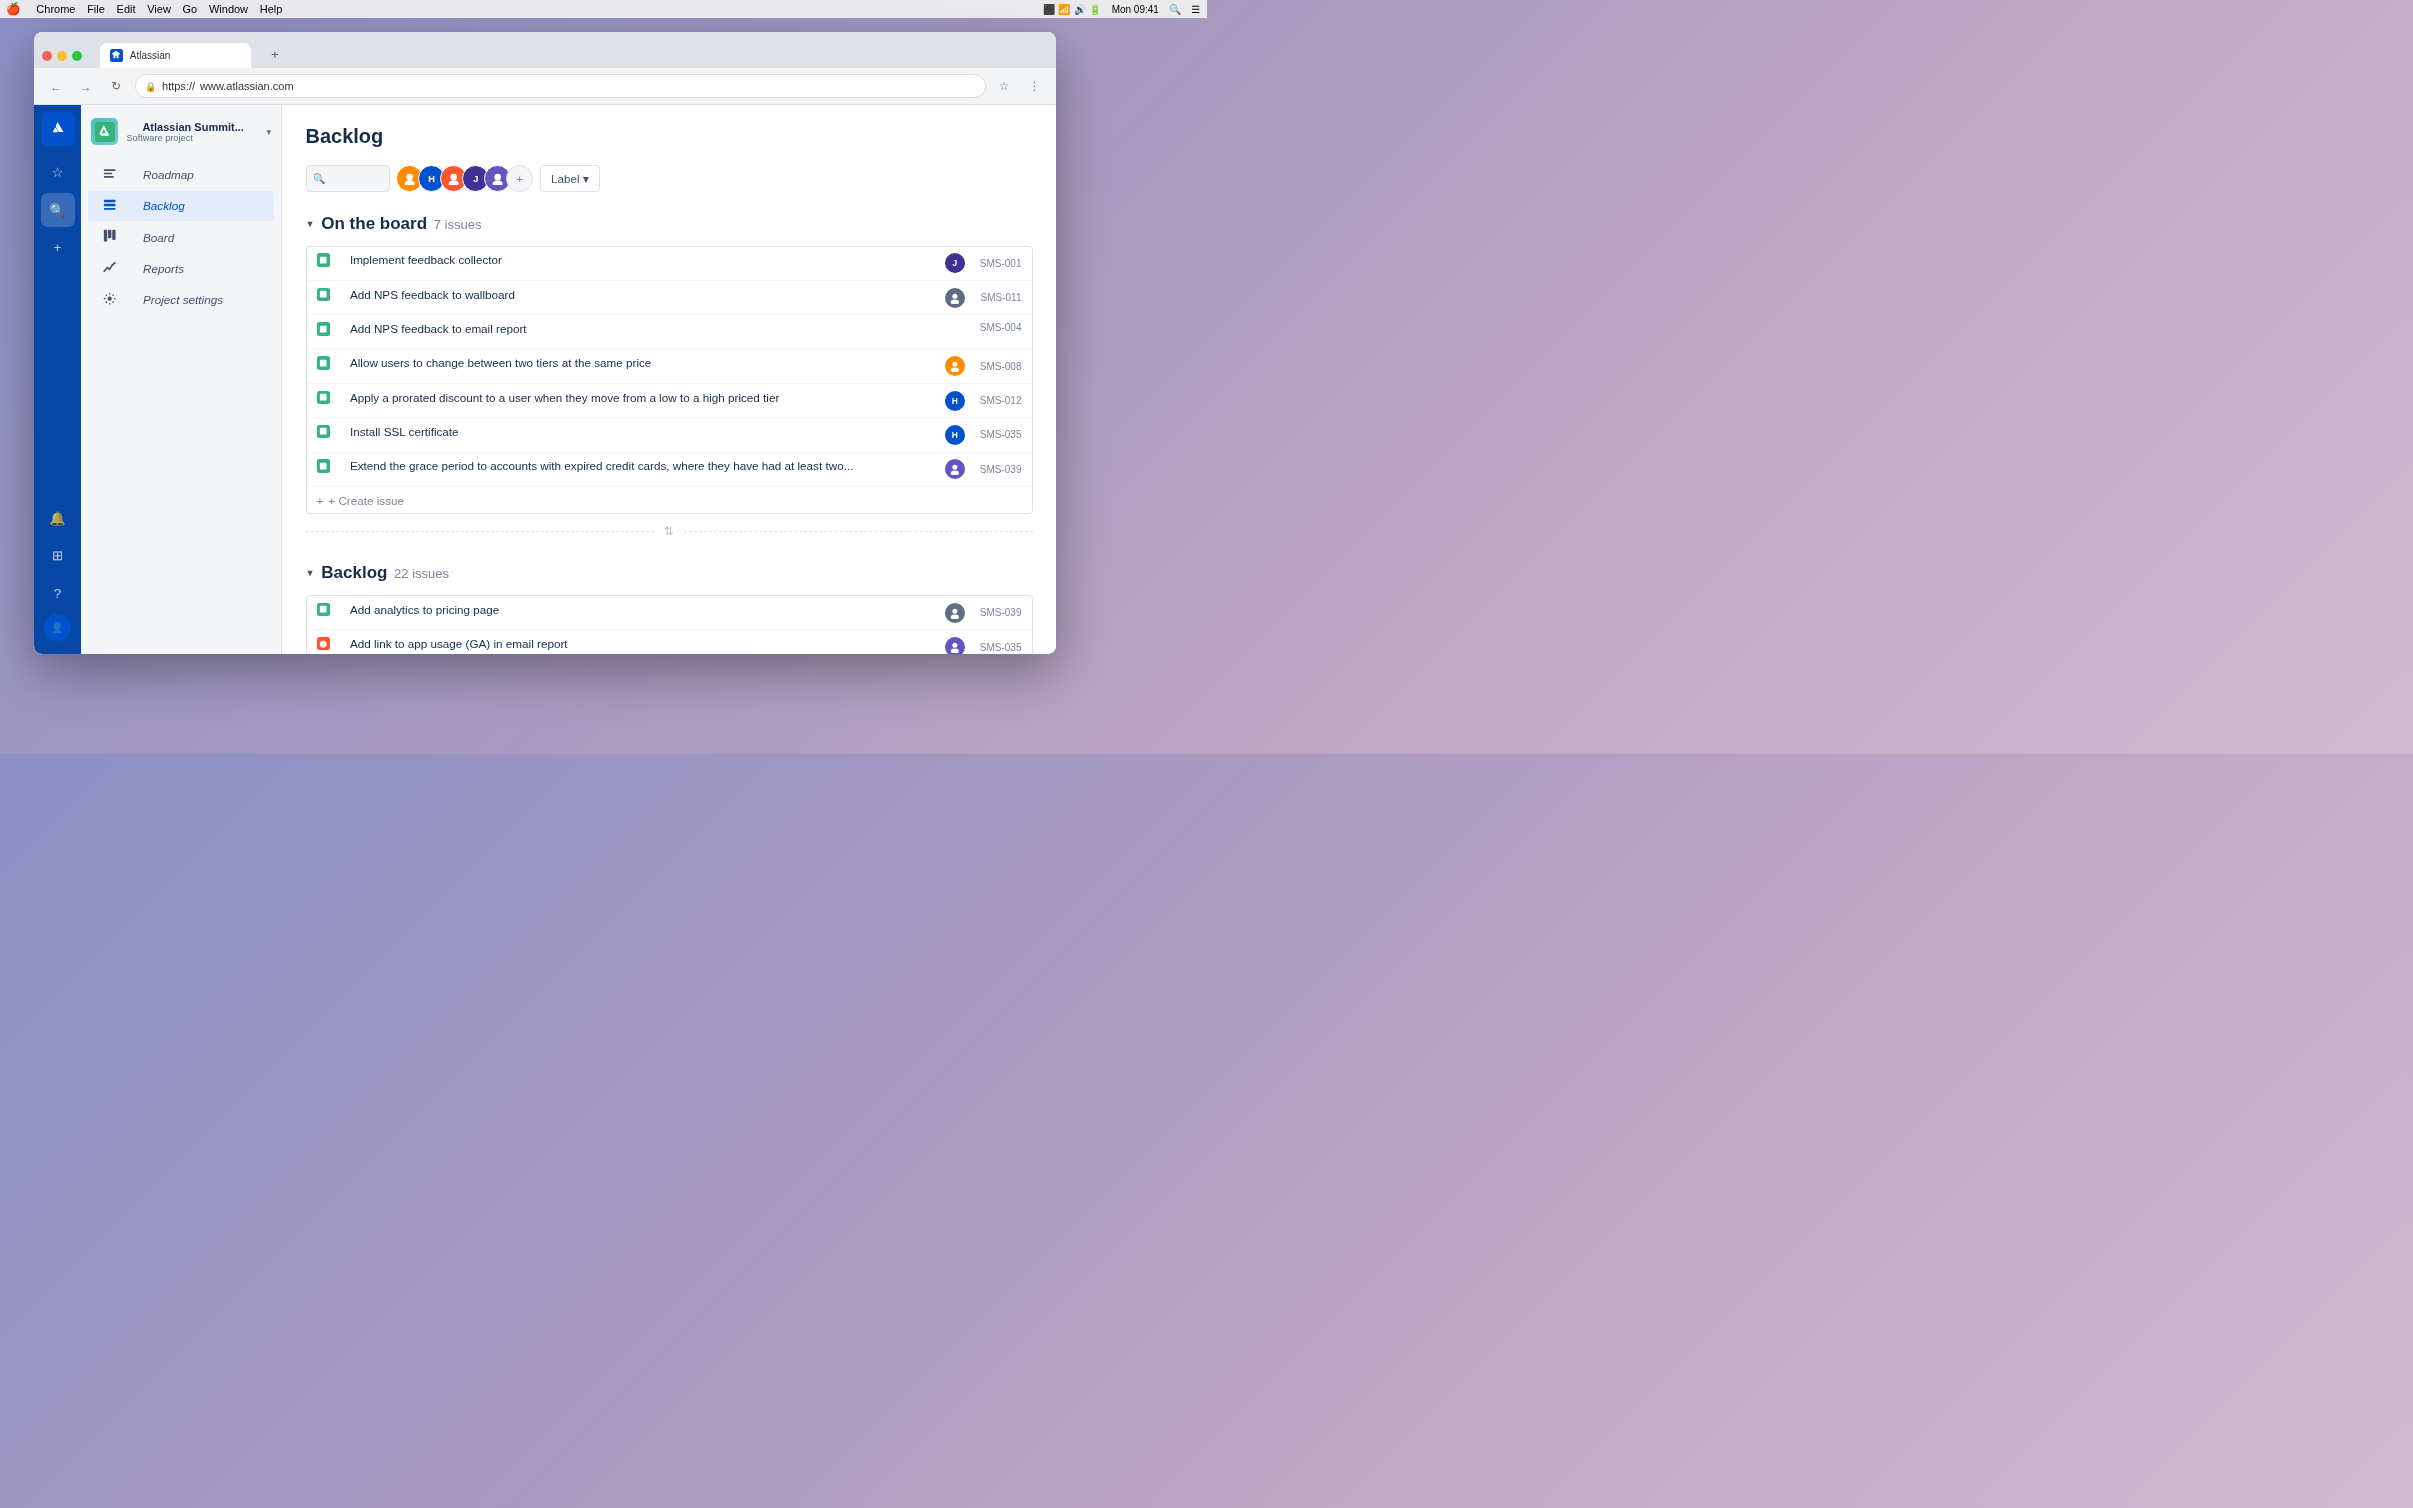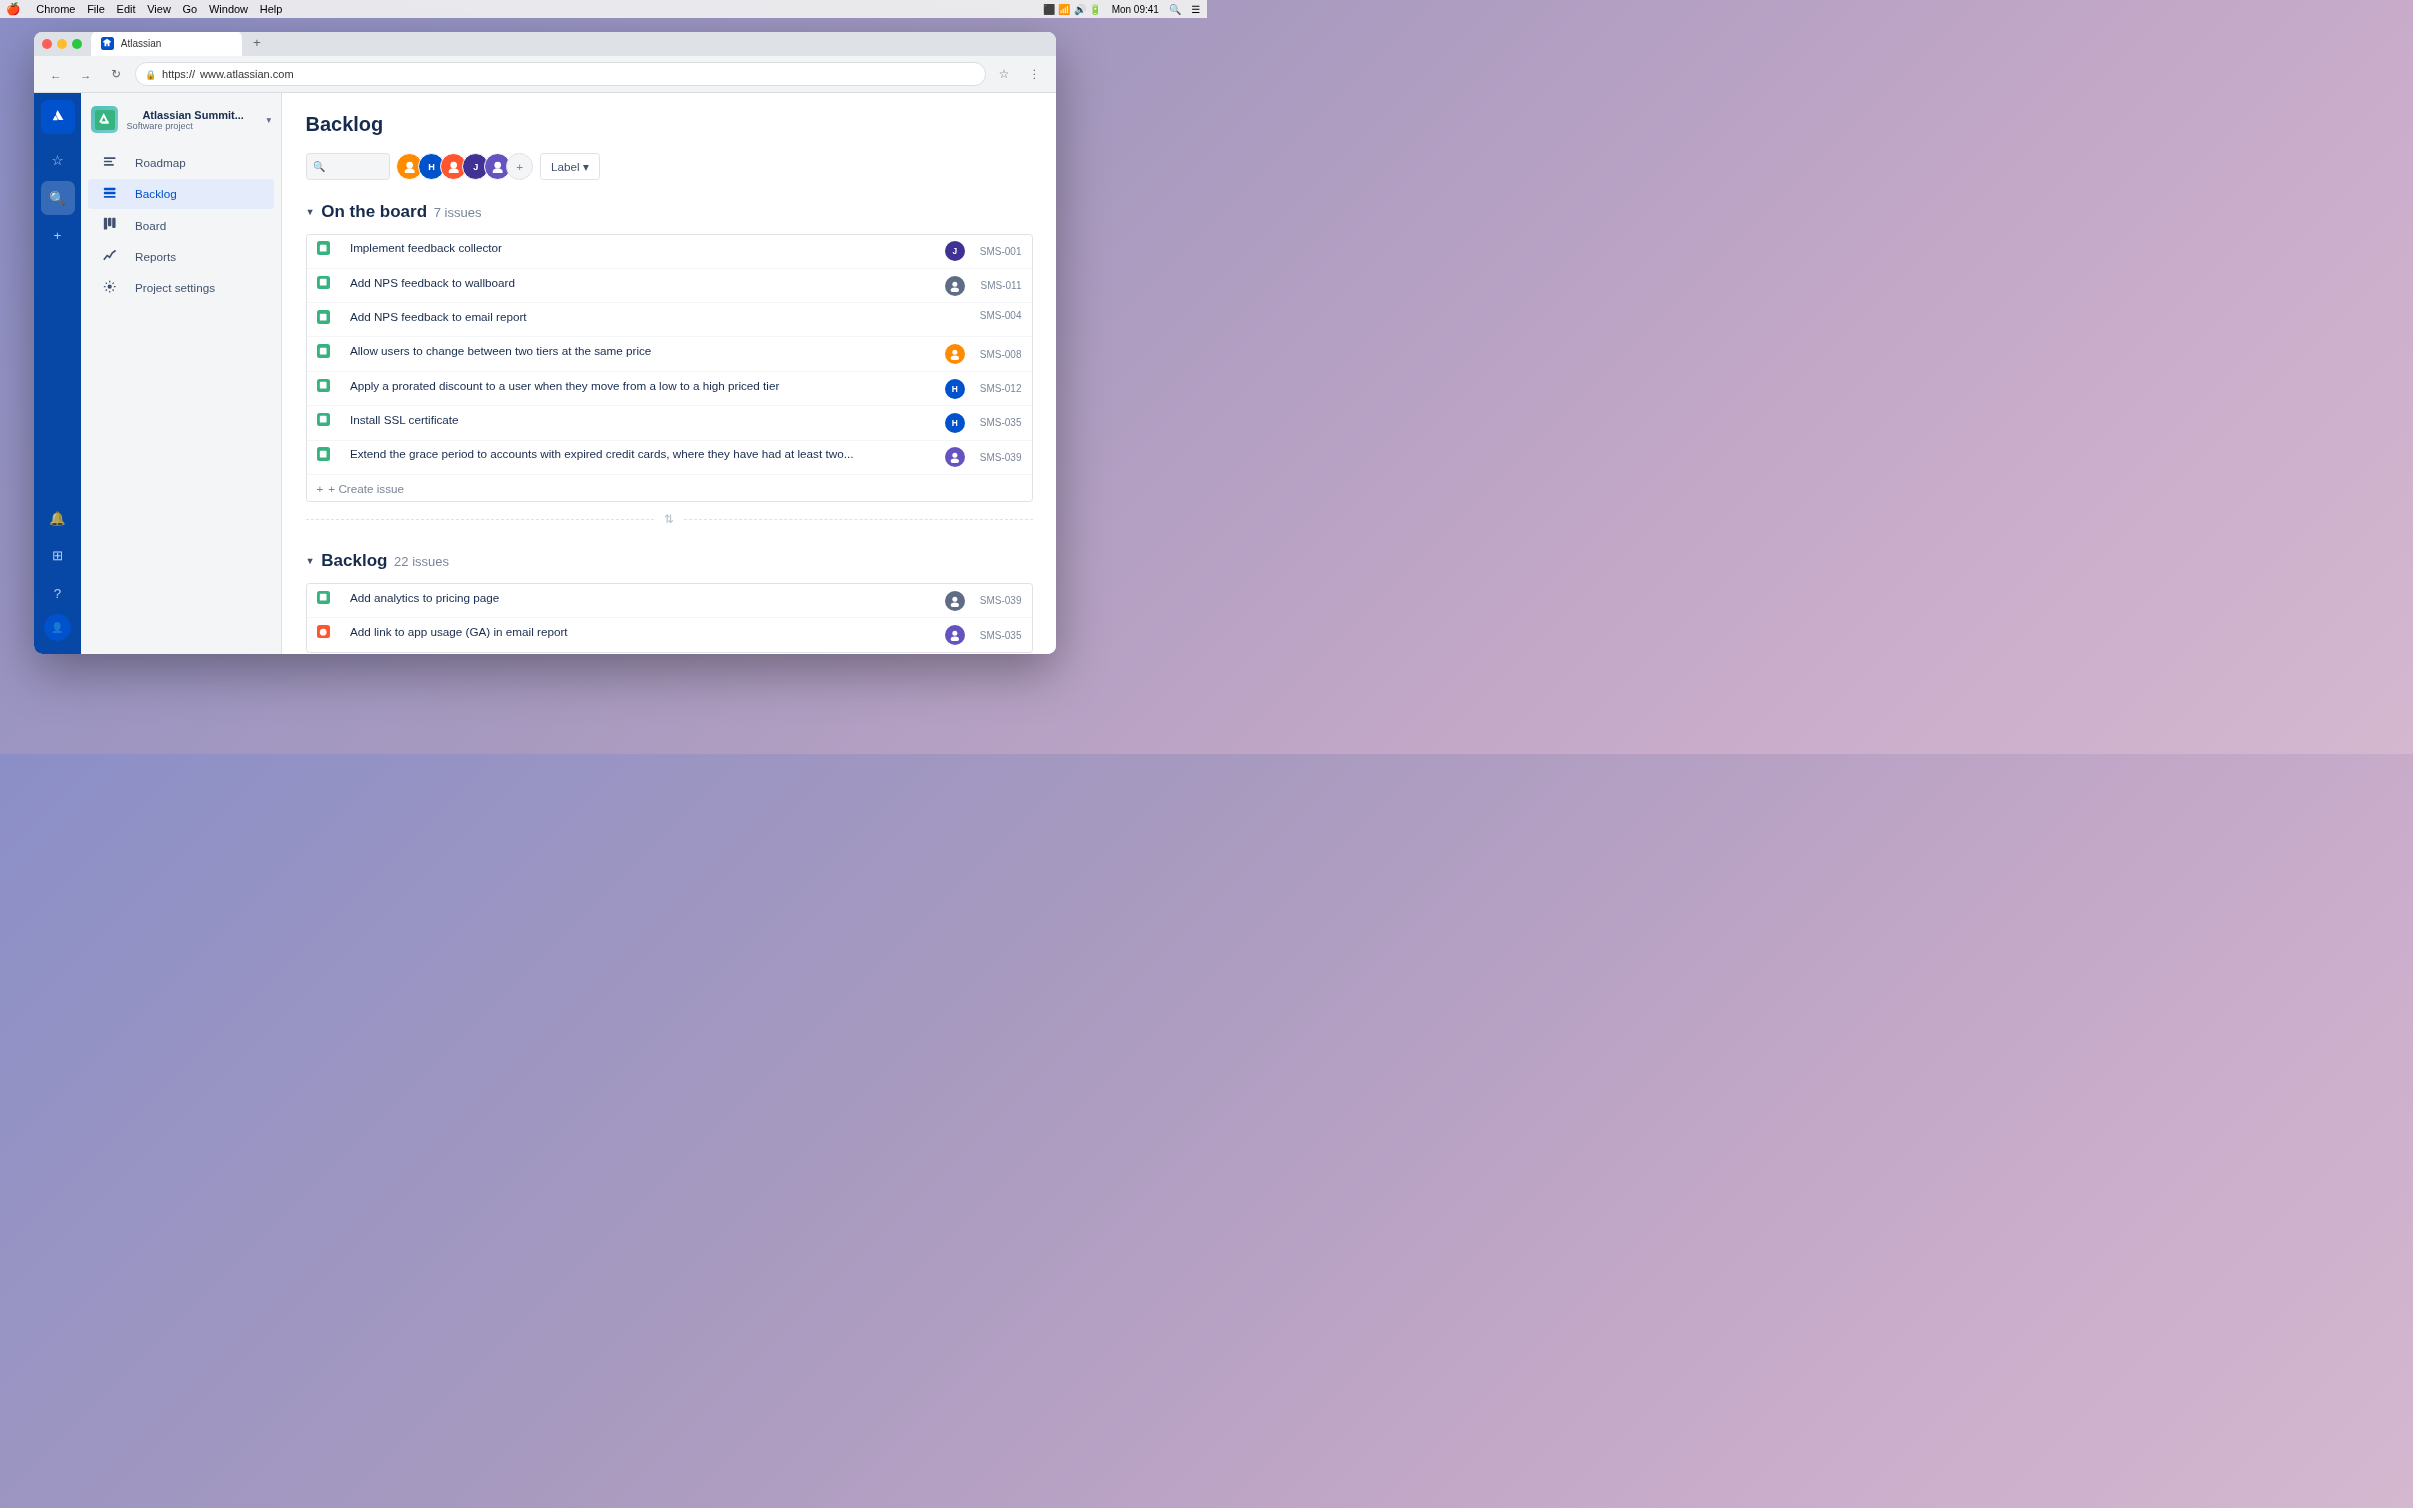--- a/index.html
+++ b/index.html
@@ -54,26 +54,26 @@
       background: #ffffff;
       border-radius: 8.4px;
       box-shadow: 0 17px 50px rgba(0,0,0,0.35);
       overflow: hidden;
       display: flex;
       flex-direction: column;
     }
 
     
     .tab-bar {
-      height: 24px;
+      height: 36px;
       background: #dee1e6;
       display: flex;
       align-items: flex-end;
       padding: 0 8.4px;
-      gap: 0;
+      gap: 9px;
     }
     .traffic-lights {
       display: flex;
       align-items: center;
       gap: 5px;
       padding-bottom: 6.7px;
       margin-right: 8.4px;
     }
     .traffic-light {
       width: 10px;
@@ -271,26 +271,27 @@
     }
     .project-chevron {
       color: #5e6c84;
       font-size: 9.2px;
     }
 
     .nav-item {
       display: flex;
       align-items: center;
       padding: 6.7px 13.4px;
-      gap: 17px;
+      gap: 25px;
       cursor: pointer;
       font-size: 11.7px;
       color: #42526e;
       border-radius: 3.4px;
       margin: 0.8px 6.7px;
+      font-style: italic;
     }
     .nav-item.active {
       background: #e4ebfa;
       color: #0052cc;
       font-weight: 500;
     }
     .nav-icon {
       font-size: 12.6px;
       width: 17px;
       text-align: center;

